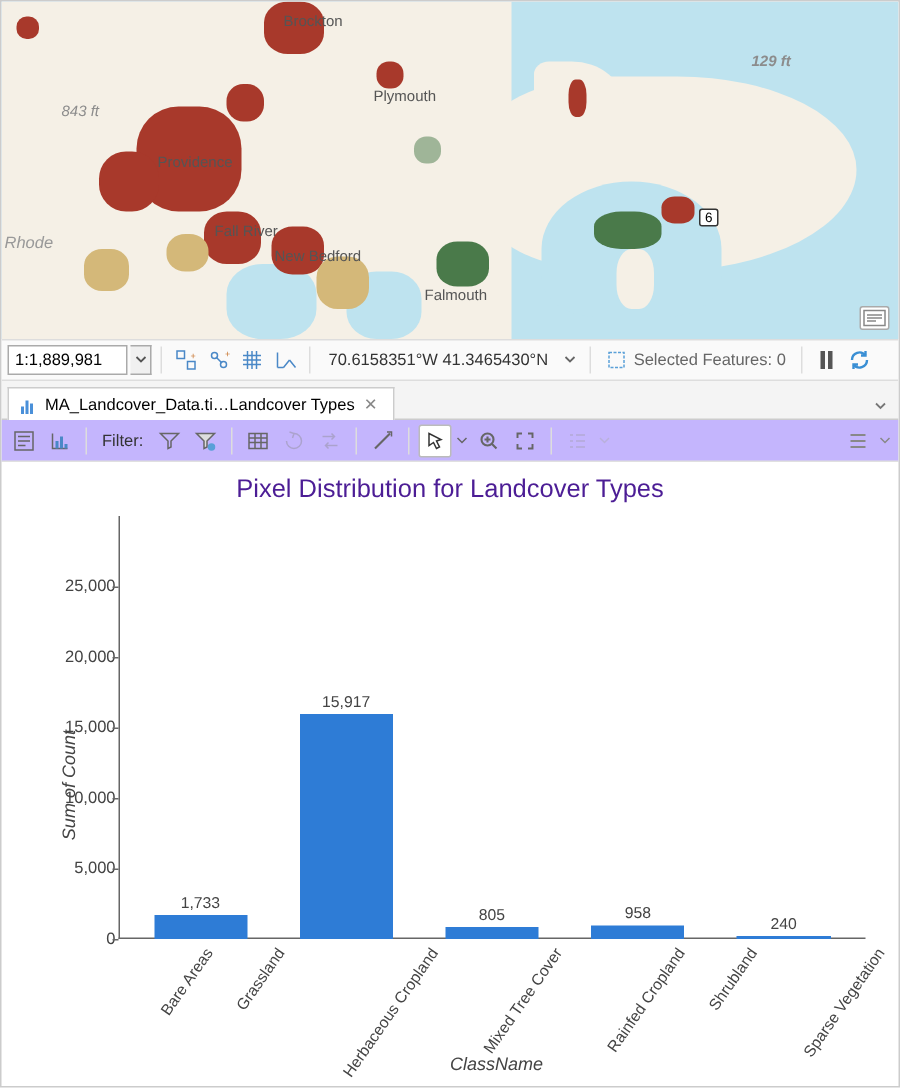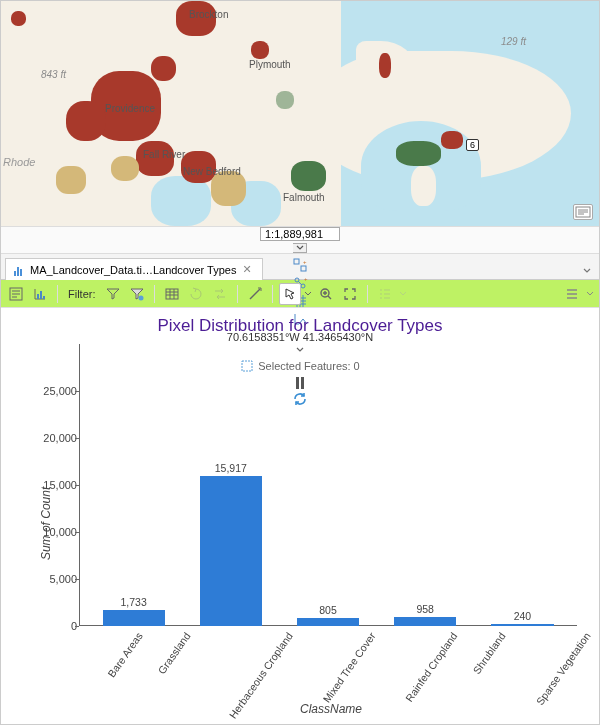--- a/index.html
+++ b/index.html
@@ -8,38 +8,38 @@
   .landmass { position: absolute; background: #f5f0e6; }
   .water { position: absolute; background: #bee3ef; }
   .urban { position: absolute; background: #a8392b; }
   .tan { position: absolute; background: #d4b879; }
   .green { position: absolute; background: #4a7a4a; }
   .map-label { position: absolute; font-size: 10px; color: #555; white-space: nowrap; text-align: right; }
   .map-pointer { position: absolute; right: 6px; bottom: 6px; width: 20px; height: 16px; border: 1px solid #aaa; background: #fff; border-radius: 2px; }
   .elev-label { position: absolute; font-size: 10px; color: #8c8c8c; font-style: italic; }
   .road-shield { position: absolute; font-size: 9px; background: #fff; border: 1px solid #333; padding: 0 3px; border-radius: 2px; }
 
-  .nav-bar { height: 28px; display: flex; align-items: center; border-top: 1px solid #ddd; border-bottom: 1px solid #ddd; padding: 0 4px; gap: 2px; font-size: 11px; background: #fafafa; flex-direction: column; }
+  .nav-bar { height: 28px; display: flex; align-items: center; border-top: 1px solid #ddd; border-bottom: 1px solid #ddd; padding: 0 4px; gap: 2px; font-size: 11px; background: #fafafa; }
   .scale-box { width: 80px; height: 20px; border: 1px solid #aaa; background: #fff; padding: 0 4px; display: flex; align-items: center; }
   .dd-btn { width: 14px; height: 20px; border: 1px solid #aaa; border-left: none; background: #f0f0f0; display: flex; align-items: center; justify-content: center; }
   .sep { width: 1px; height: 18px; background: #ddd; margin: 0 4px; }
   .tb-icon { width: 20px; height: 20px; display: flex; align-items: center; justify-content: center; color: #555; cursor: pointer; }
   .coords { padding: 0 6px; color: #333; }
   .sel-feat { display: flex; align-items: center; gap: 4px; color: #666; padding: 0 4px; }
   .pause-icon { display: flex; gap: 2px; }
   .pause-icon div { width: 3px; height: 12px; background: #555; }
 
   .tab-bar { height: 26px; display: flex; align-items: flex-end; border-bottom: 1px solid #ccc; padding: 0 4px; background: #f4f4f4; gap: 0; }
   .tab { display: flex; align-items: center; padding: 4px 8px; font-size: 11px; border: 1px solid #ccc; border-bottom: none; background: #fff; gap: 4px; margin-bottom: -1px; }
   .tab-icon { width: 12px; height: 12px; display: flex; align-items: flex-end; gap: 1px; }
   .tab-icon div { width: 2px; background: #4a90d9; }
   .tab-close { color: #888; cursor: pointer; padding: 0 2px; }
   .tab-menu { margin-left: auto; width: 16px; height: 16px; display: flex; align-items: center; justify-content: center; color: #888; }
 
-  .chart-toolbar { height: 28px; display: flex; align-items: center; border-bottom: 1px solid #e0e0e0; padding: 0 4px; gap: 2px; background: #bef264; }
+  .chart-toolbar { height: 28px; display: flex; align-items: center; border-bottom: 1px solid #e0e0e0; padding: 0 4px; gap: 2px; background: #c4b5fd; }
   .ct-icon { width: 22px; height: 22px; display: flex; align-items: center; justify-content: center; color: #666; cursor: pointer; border: 1px solid transparent; border-radius: 2px; }
   .ct-icon.active { border-color: #bbb; background: #fff; }
   .ct-label { font-size: 11px; color: #333; padding: 0 4px; }
   .ct-disabled { opacity: 0.4; }
 
   .chart-area { width: 100%; height: 416px; position: relative; padding: 8px 10px 4px 10px; }
   .chart-title { text-align: center; font-size: 17px; color: #4c1d95; margin-bottom: 8px; }
   .plot { position: relative; width: 100%; height: 370px; }
   .ylabel { position: absolute; left: -2px; top: 50%; transform: translateY(-90%) rotate(-90deg); transform-origin: center; font-size: 12px; font-style: italic; color: #444; white-space: nowrap; }
   .xlabel { position: absolute; bottom: -2px; left: 50%; transform: translateX(0%); font-size: 12px; font-style: italic; color: #444; }
@@ -89,21 +89,21 @@
   <div class="green" style="left:275px;top:90px;width:18px;height:18px;border-radius:45%;opacity:.5"></div>
 
   <span class="map-label" style="left:188px;top:8px;">Brockton</span>
   <span class="map-label" style="left:248px;top:58px;">Plymouth</span>
   <span class="map-label" style="left:104px;top:102px;">Providence</span>
   <span class="map-label" style="left:142px;top:148px;">Fall River</span>
   <span class="map-label" style="left:182px;top:165px;">New Bedford</span>
   <span class="map-label" style="left:282px;top:191px;">Falmouth</span>
   <span class="map-label" style="left:2px;top:155px;color:#999;font-style:italic;font-size:11px">Rhode</span>
   <span class="elev-label" style="left:40px;top:68px;">843 ft</span>
-  <span class="elev-label" style="left:500px;top:35px;">129 ft</span>
+  <span class="elev-label" style="left:500px;top:35px;font-weight:bold;">129 ft</span>
   <span class="road-shield" style="left:465px;top:138px;">6</span>
   <div class="map-pointer">
     <svg width="18" height="14" viewBox="0 0 18 14">
         <rect x="2" y="2" width="14" height="10" fill="none" stroke="#888" stroke-width="1"></rect>
         <path d="M4 5h10M4 7h10M4 9h6" stroke="#888" stroke-width="1"></path>
       </svg>
   </div>
 </div>
 
 <div class="nav-bar">

